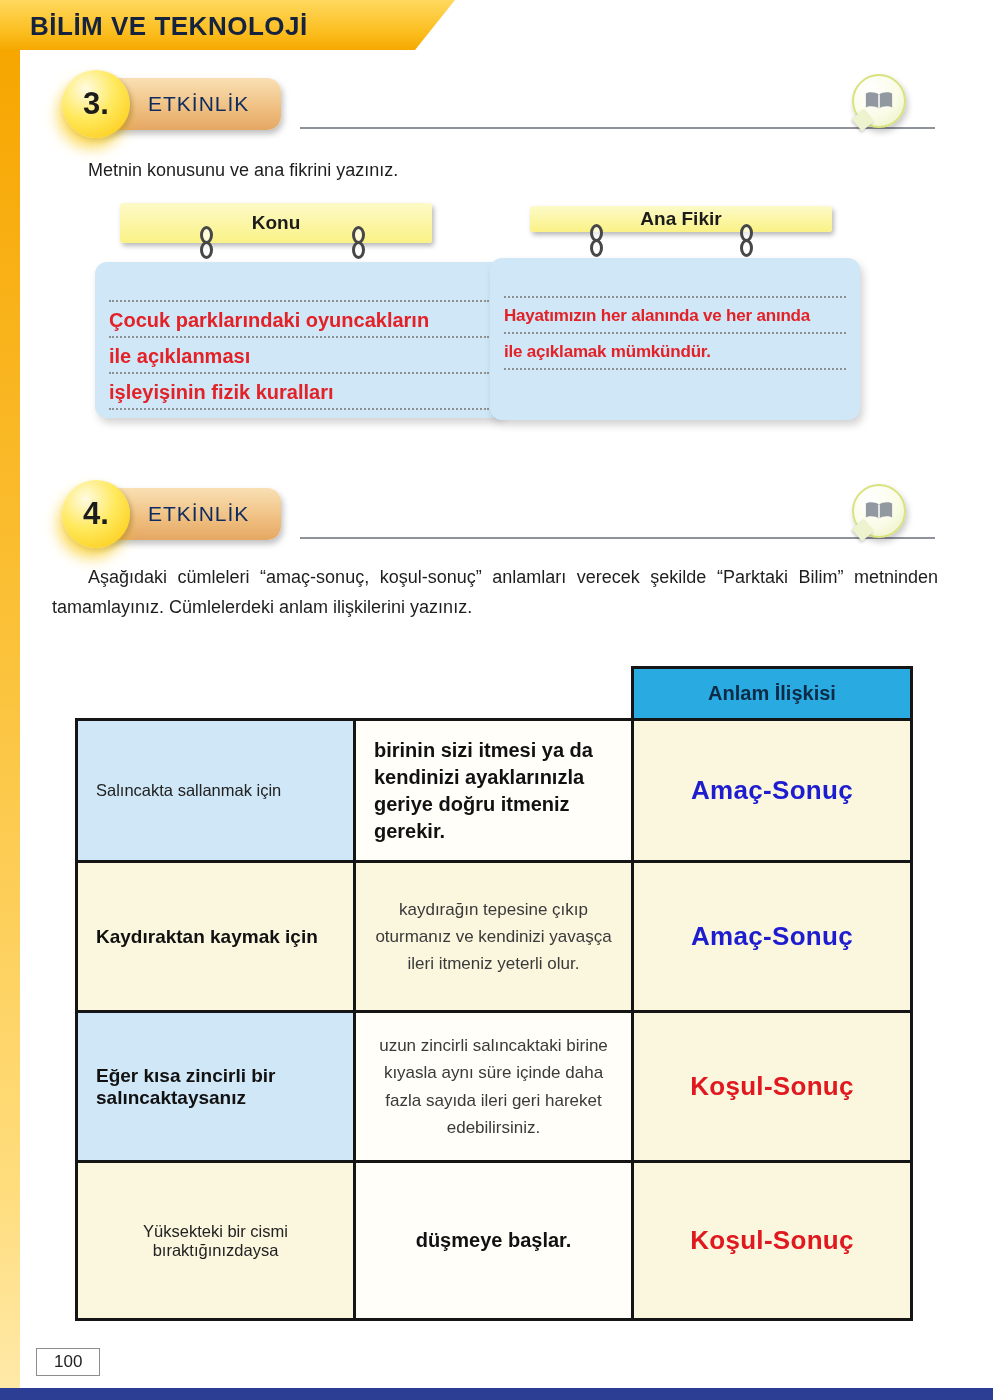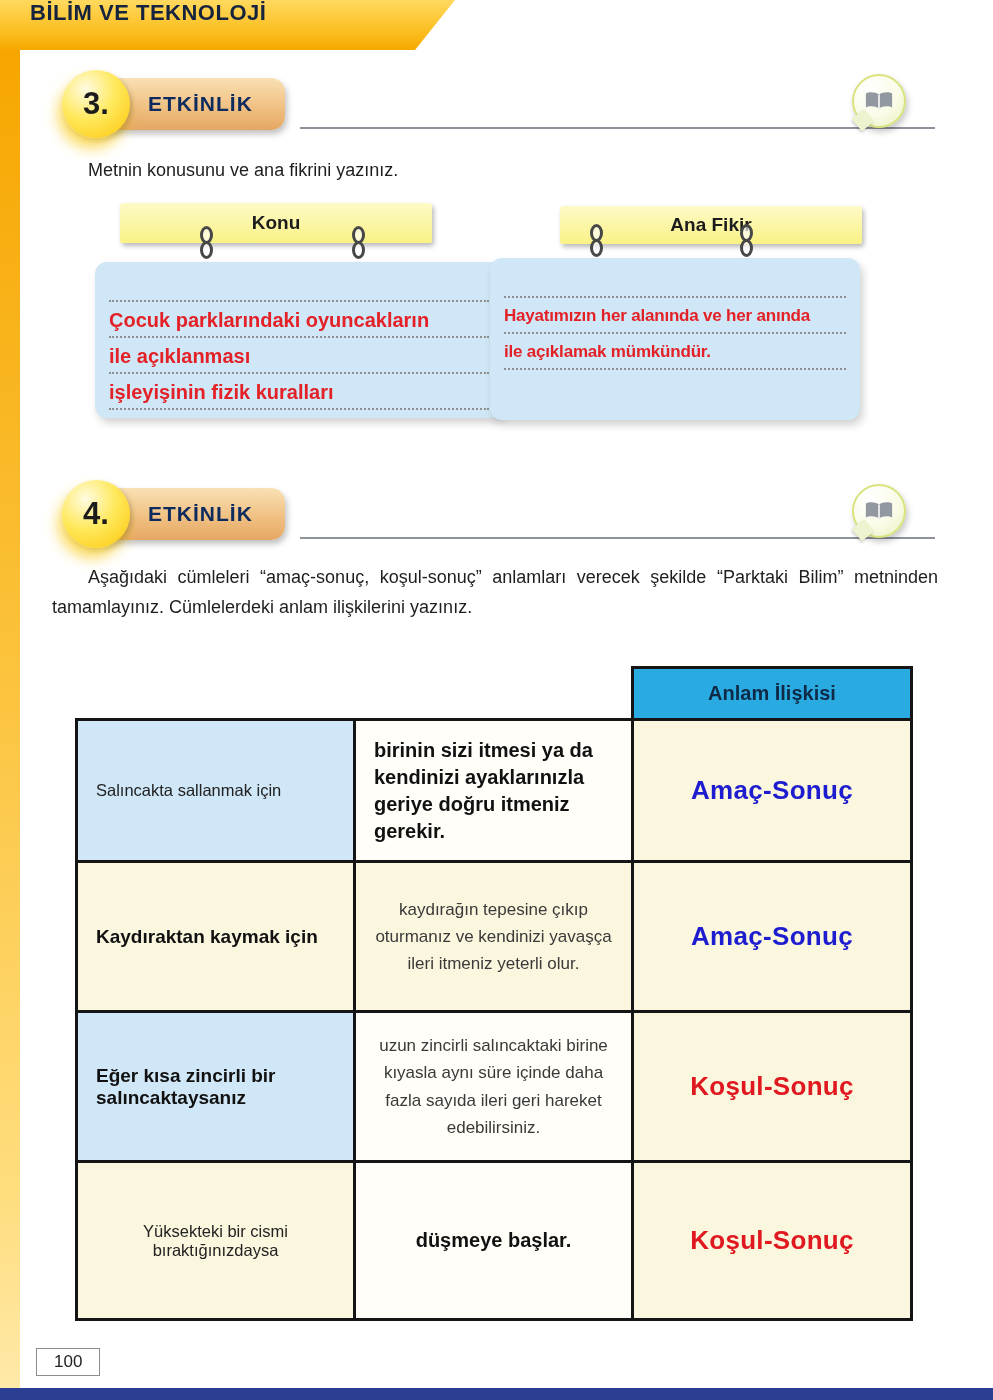--- a/index.html
+++ b/index.html
@@ -10,37 +10,37 @@
     font-family:"Liberation Sans", sans-serif; color:#222;
   }
 
   
   .top-band {
     position:absolute; left:0; top:0; width:100%; height:50px;
     background:linear-gradient(180deg,#ffd95e 0%,#fbbb1a 70%,#f5a800 100%);
     clip-path:polygon(0 0, 455px 0, 415px 100%, 0 100%);
   }
   .page-title {
-    position:absolute; left:30px; top:0; font-size:22px; font-weight:bold;
+    position:absolute; left:30px; top:11px; font-size:26px; font-weight:bold;
     color:#16233f; letter-spacing:.5px; z-index:3;
   }
   .left-stripe {
     position:absolute; left:0; top:50px; width:20px; height:1338px;
     background:linear-gradient(180deg,#f7a600 0%, #fbc23a 45%, #ffdd7d 85%, #ffe9a8 100%);
   }
 
   
   .badge { position:absolute; z-index:4; }
   .badge .pill {
     margin-left:30px; height:52px; border-radius:14px;
     padding:0 32px 0 56px; display:flex; align-items:center;
     background:linear-gradient(180deg,#f9e0b4 0%, #f0c183 55%, #e5a763 100%);
     box-shadow:2px 4px 6px rgba(0,0,0,.25);
   }
-  .badge .pill .lbl { font-size:21px; font-weight:bold; color:#0d2b5e; letter-spacing:1px; }
+  .badge .pill .lbl { font-size:21px; font-weight:normal; color:#0d2b5e; letter-spacing:1px; }
   .badge .circle {
     position:absolute; left:0; top:-8px; width:68px; height:68px; border-radius:50%;
     background:radial-gradient(circle at 35% 28%, #fffbe2 0%, #ffe95d 45%, #fbc508 100%);
     box-shadow:-4px 10px 14px rgba(250,205,40,.75), 2px 3px 5px rgba(0,0,0,.25);
     display:flex; align-items:center; justify-content:center;
   }
   .badge .circle .num { font-size:31px; font-weight:bold; color:#1c1c1c; }
   .rule-line { position:absolute; height:2px; background:#8d929b; z-index:1; }
 
   
@@ -152,21 +152,21 @@
     <div class="ring"></div>
     <div class="ring"></div>
   </div>
   <div class="note-box hw-left" style="left: 95px; top: 262px; width: 408px; height: 156px; color: rgb(227, 33, 39);">
     <div class="hw-spacer"></div>
     <div class="hw-line">Çocuk parklarındaki oyuncakların</div>
     <div class="hw-line">ile açıklanması</div>
     <div class="hw-line">işleyişinin fizik kuralları</div>
   </div>
 
-  <div class="tab" style="left:530px; top:206px; width:302px; height:38px;margin-left:30px;">
+  <div class="tab" style="left:530px; top:206px; width:302px; height:26px;">
     <span class="tab-lbl">Ana Fikir</span>
   </div>
   <div class="chain" style="left:590px; top:224px;">
     <div class="ring"></div>
     <div class="ring"></div>
   </div>
   <div class="chain" style="left:740px; top:224px;">
     <div class="ring"></div>
     <div class="ring"></div>
   </div>

